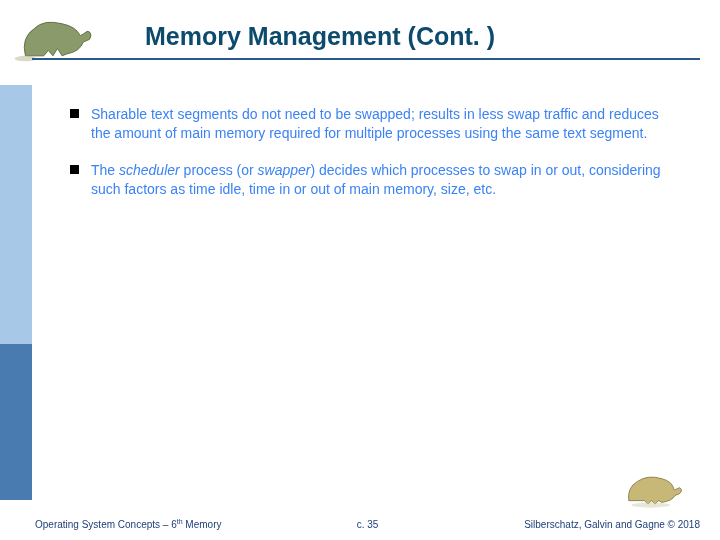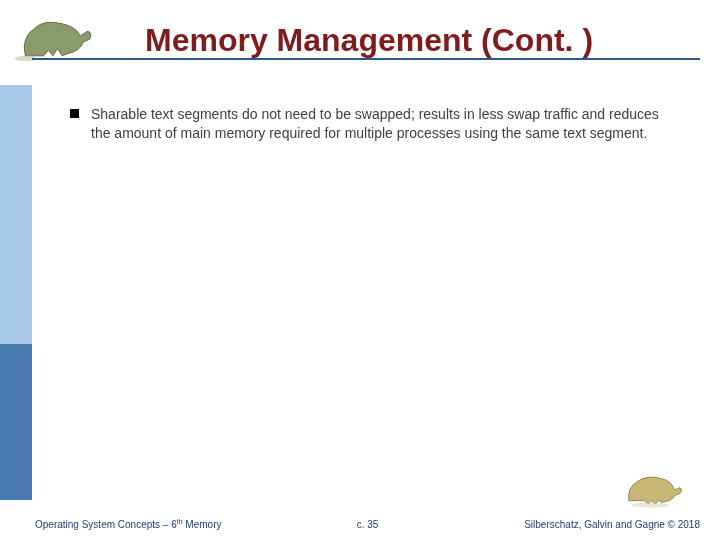--- a/index.html
+++ b/index.html
@@ -41,37 +41,37 @@
     position: absolute;
     left: 10px;
     top: 10px;
     width: 95px;
     height: 55px;
   }
   .title {
     position: absolute;
     left: 145px;
     top: 22px;
-    font-size: 32px;
+    font-size: 25px;
     font-weight: bold;
-    color: #7f1d1d;
+    color: #0c4a6e;
   }
   .content {
     position: absolute;
     left: 70px;
     right: 40px;
     top: 105px;
   }
   .bullet-item {
     display: flex;
     align-items: flex-start;
     margin-bottom: 18px;
     font-size: 14px;
     line-height: 1.35;
-    color: #404040;
+    color: #3b82f6;
   }
   .bullet-marker {
     width: 9px;
     height: 9px;
     background: #000;
     margin-right: 12px;
     margin-top: 4px;
     flex-shrink: 0;
   }
   .bullet-text { flex: 1; }
@@ -123,20 +123,26 @@
 
 <div class="content">
 
   <div class="bullet-item">
     <div class="bullet-marker"></div>
     <div class="bullet-text">
       <span>Sharable text segments do not need to be swapped; results in less swap traffic and reduces the amount of main memory required for multiple processes using the same text segment.</span>
     </div>
   </div>
 
+  <div class="bullet-item">
+    <div class="bullet-marker"></div>
+    <div class="bullet-text">
+      <span>The </span><i>scheduler </i><span>process (or </span><i>swapper</i><span>) decides which processes to swap in or out, considering such factors as time idle, time in or out of main memory, size, etc.</span>
+    </div>
+  </div>
 
 </div>
 
 <svg class="dino-bottom" viewBox="0 0 80 50">
   <path d="M10 40 Q8 25 20 18 Q32 10 48 15 Q60 18 62 28 L66 26 Q69 24 70 27 Q71 30 68 32 L63 34 Q60 40 48 42 L44 40 L40 44 L36 40 L32 44 L28 40 Z" fill="#c8b878" stroke="#8a7a4a" stroke-width="1"></path>
   <ellipse cx="35" cy="45" rx="22" ry="3" fill="#d0d0b0" opacity="0.5"></ellipse>
 </svg>
 
 <div class="footer">
   <div class="footer-left">

